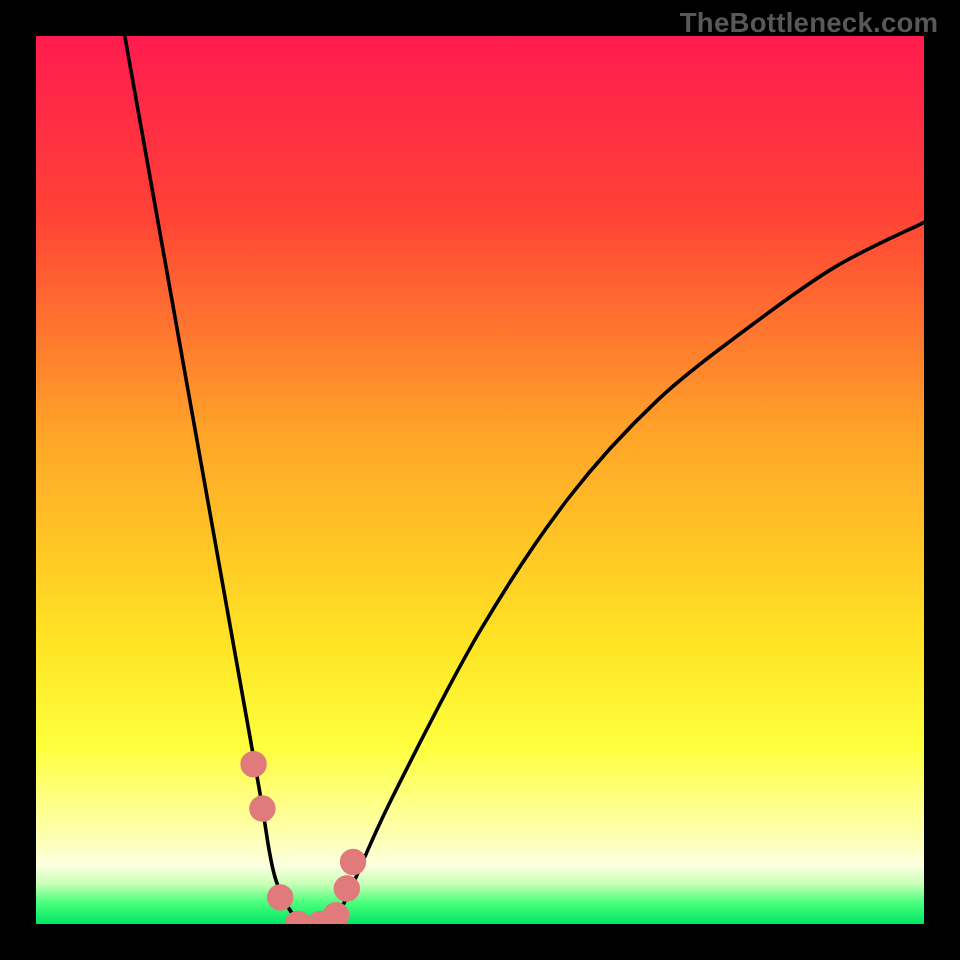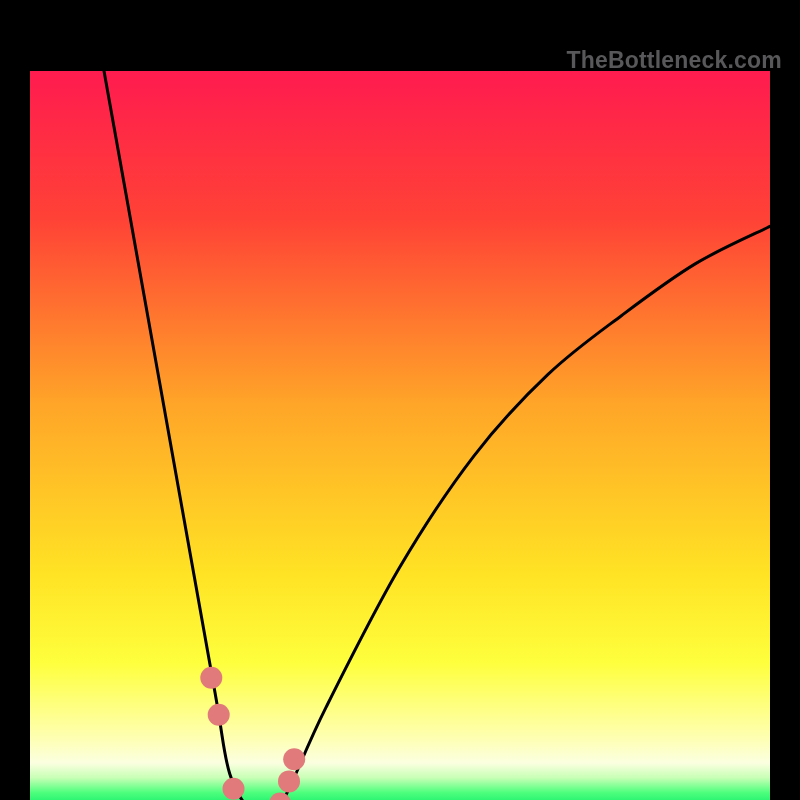--- a/index.html
+++ b/index.html
@@ -8,21 +8,20 @@
     width: 800px;
     height: 800px;
     background: #000;
     overflow: hidden;
   }
   .canvas {
     position: relative;
     width: 800px;
     height: 608px;
     background: #000;
-    margin-top: 41px;
   }
   .plot-area {
     position: absolute;
     left: 30px;
     top: 30px;
     width: 740px;
     height: 740px;
     overflow: hidden;
   }
   .gradient-bg {

